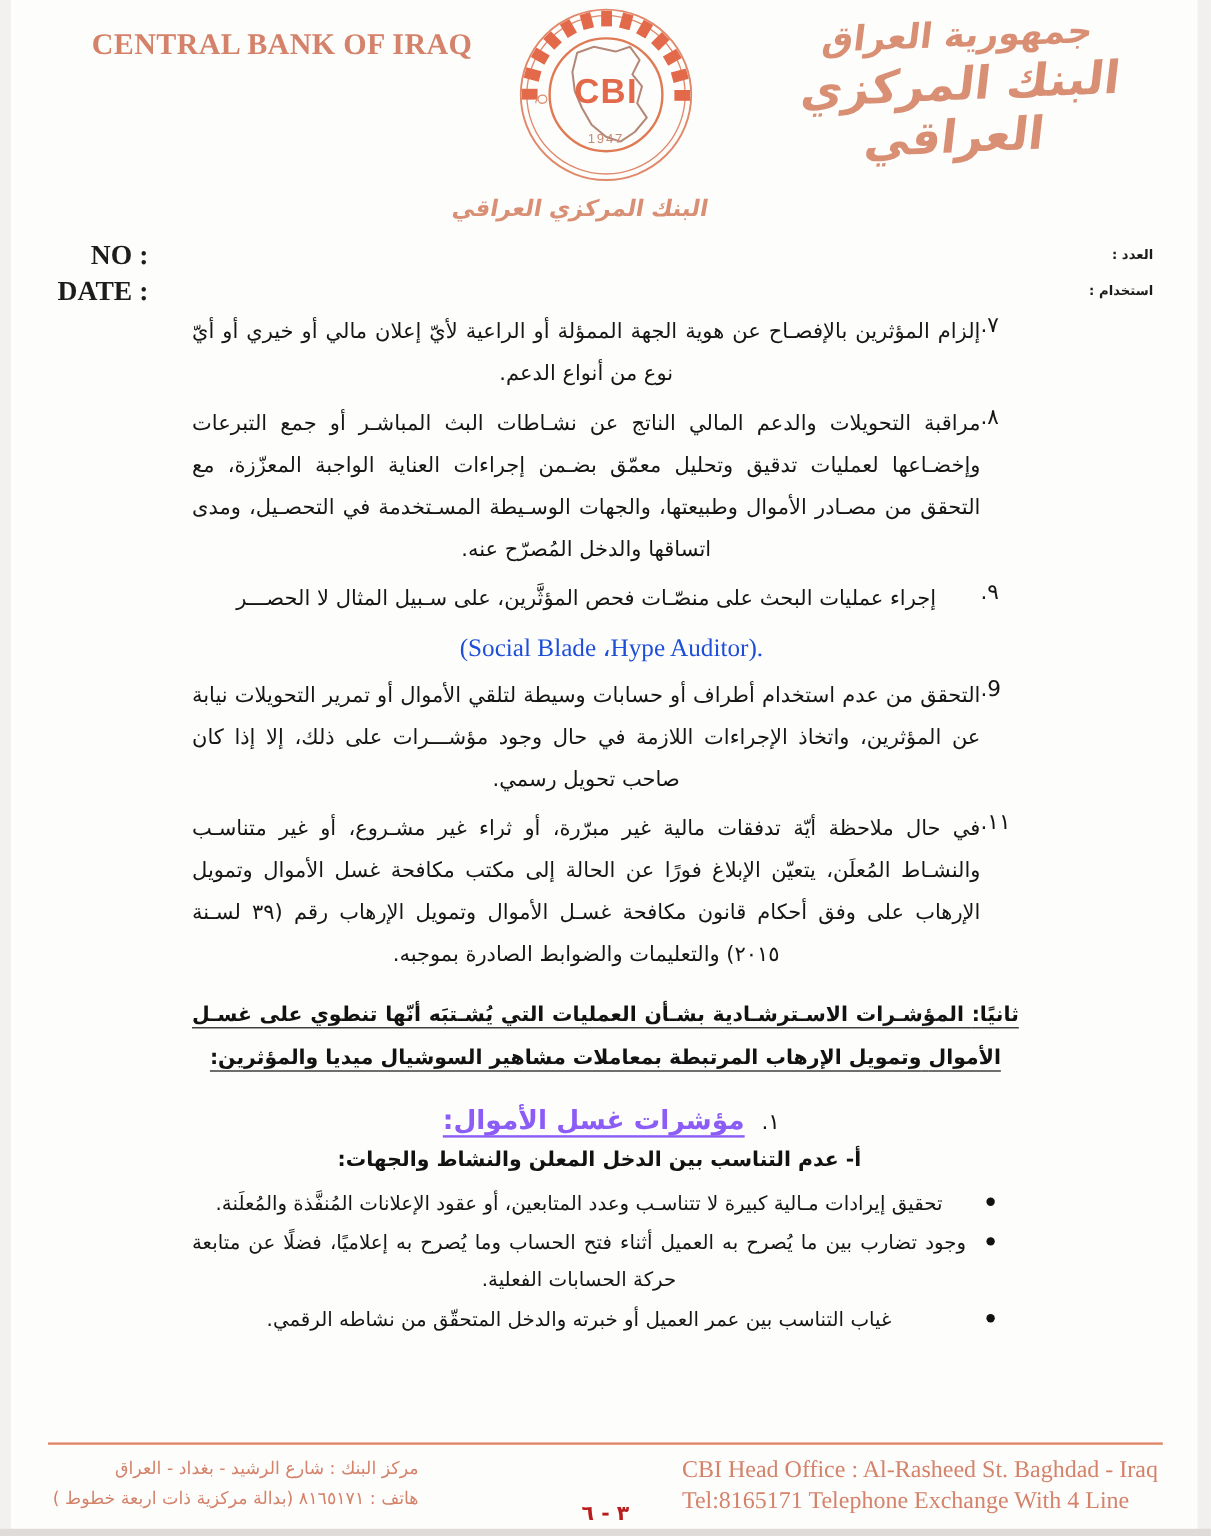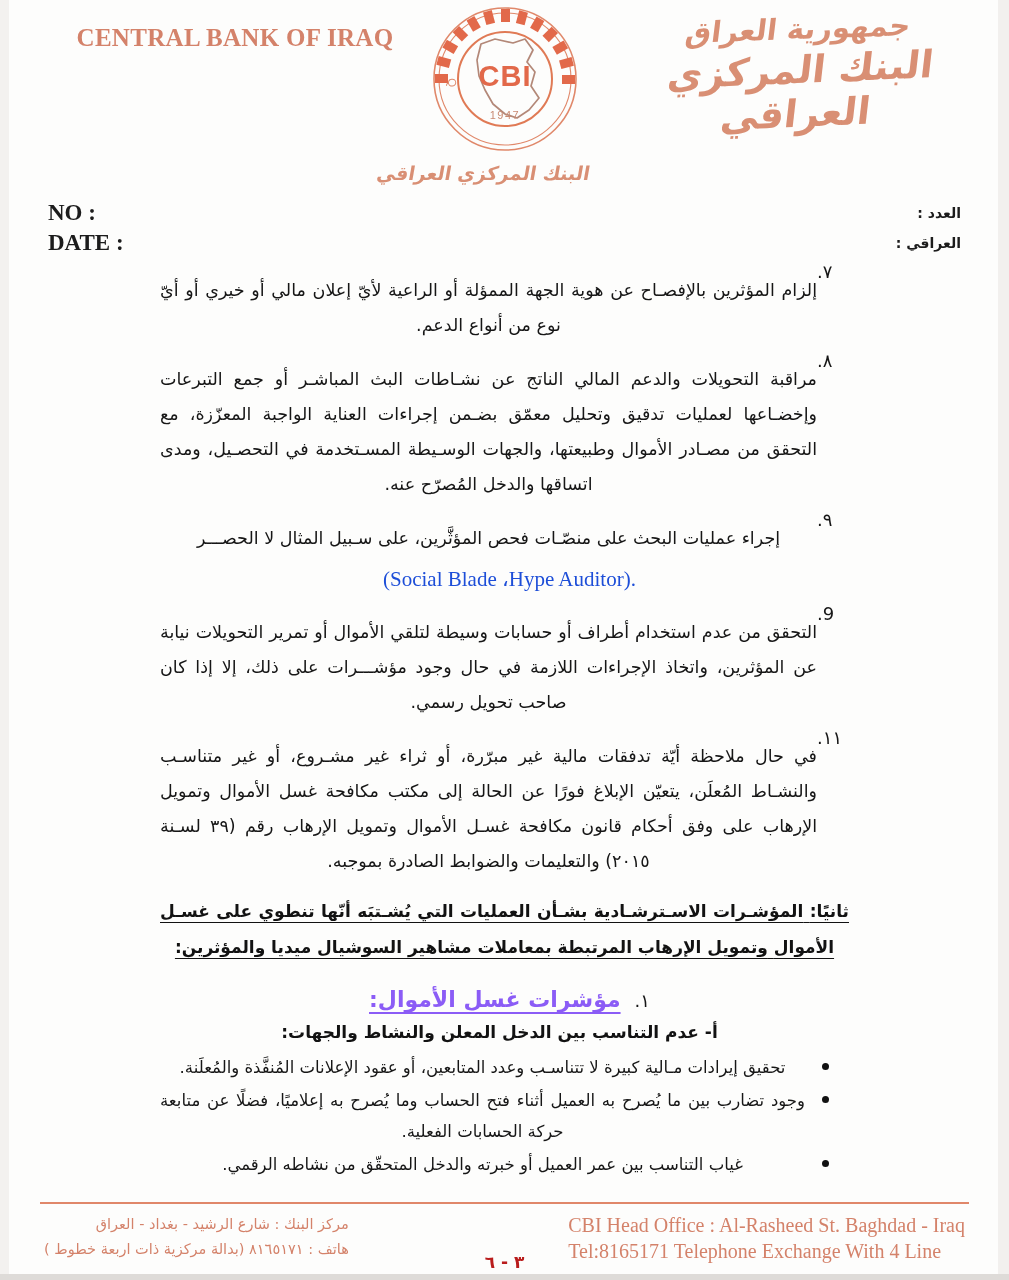--- a/index.html
+++ b/index.html
@@ -106,29 +106,29 @@
   .meta-en {
     position: absolute;
     left: 48px;
     top: 0;
     font-family: "Liberation Serif", serif;
     font-weight: bold;
     font-size: 23px;
     line-height: 30px;
     color: #1c1c1c;
     direction: ltr;
-    text-align: left;
+    text-align: right;
   }
   .meta-ar {
     position: absolute;
     right: 48px;
     top: 0;
     font-family: "DejaVu Sans", sans-serif;
     font-weight: bold;
-    font-size: 14px;
+    font-size: 11px;
     line-height: 30px;
     color: #1c1c1c;
     text-align: right;
   }
   .meta-ar span, .meta-en span { display: block; white-space: nowrap; }
 
   
   .body-area {
     position: relative;
     padding: 0 150px 0 160px;
@@ -148,21 +148,20 @@
     padding-top: 1px;
   }
   .num-text {
     flex: 1 1 auto;
     font-family: "DejaVu Sans", sans-serif;
     font-size: 17.5px;
     line-height: 35px;
     text-align: justify;
     text-align-last: center;
     color: #161616;
-    margin-top: 13px;
   }
 
   .latin-line {
     direction: ltr;
     text-align: center;
     font-family: "Liberation Serif", serif;
     font-size: 21px;
     line-height: 34px;
     color: #1d4ed8;
     margin: 0 0 6px 0;
@@ -355,21 +354,21 @@
     </div>
   </div>
 
   <div class="meta-row">
     <div class="meta-en">
       <span>NO :</span>
       <span>DATE :</span>
     </div>
     <div class="meta-ar">
       <span>العدد :</span>
-      <span>العراقي :</span>
+      <span>استخدام :</span>
     </div>
   </div>
 
   <div class="body-area">
 
     <div class="num-item">
       <div class="num-marker">٧.</div>
       <div class="num-text">إلزام المؤثرين بالإفصـاح عن هوية الجهة الممؤلة أو الراعية لأيّ إعلان مالي أو خيري أو أيّ نوع من أنواع الدعم.</div>
     </div>
 

